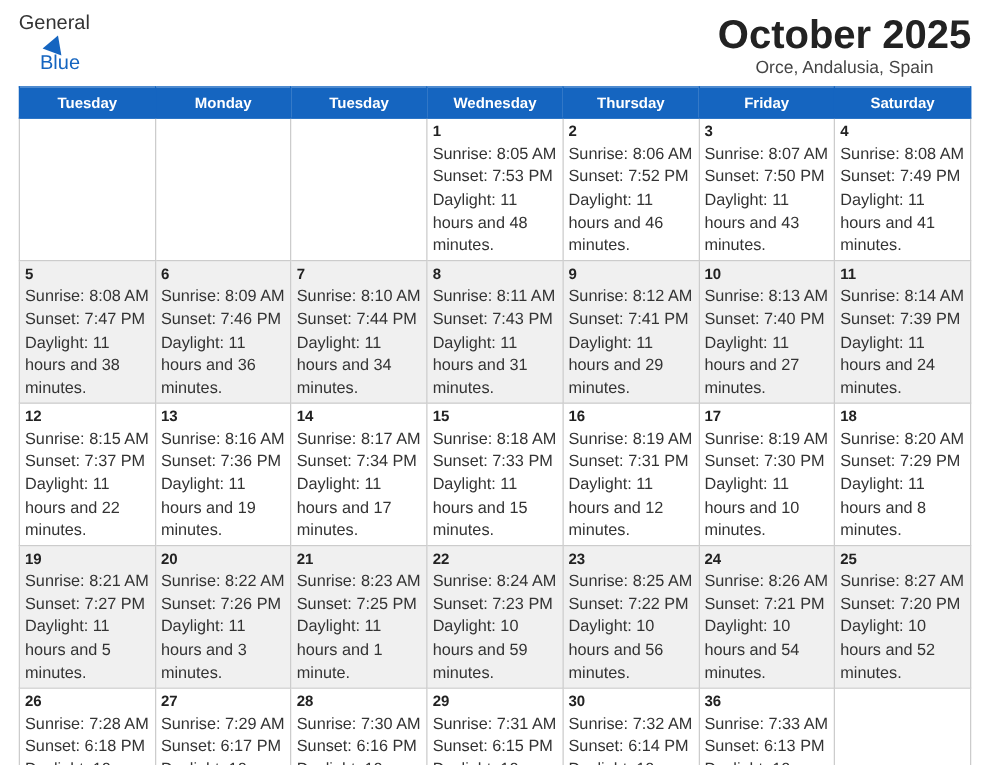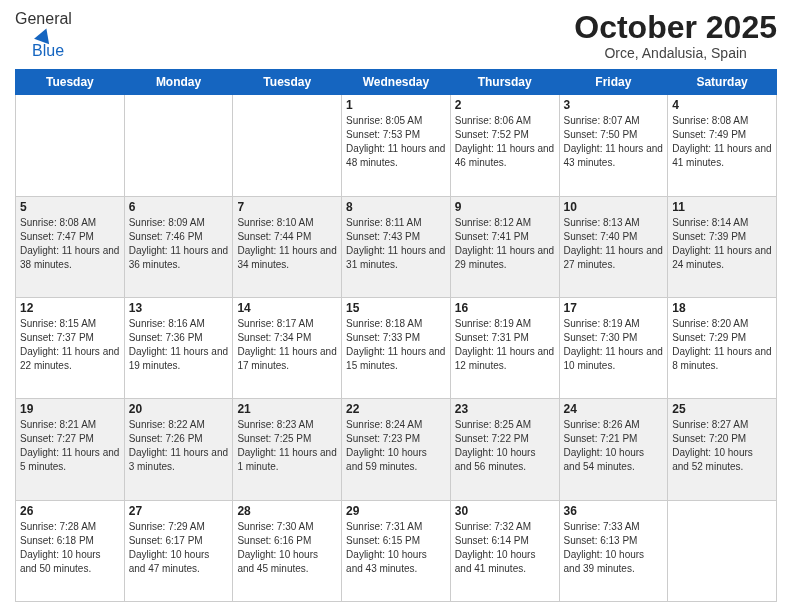--- a/index.html
+++ b/index.html
@@ -83,21 +83,21 @@
       height: 78px;
       width: calc(100% / 7);
     }
     .day-num {
       font-size: 12px;
       font-weight: bold;
       color: #222;
       margin-bottom: 2px;
     }
     .day-info {
-      font-size: 10px;
+      font-size: 13px;
       line-height: 1.4;
       color: #333;
     }
     .empty-cell {
       background: #f9f9f9;
     }
     .row-shaded td {
       background: #f0f0f0;
     }
     .row-white td {

